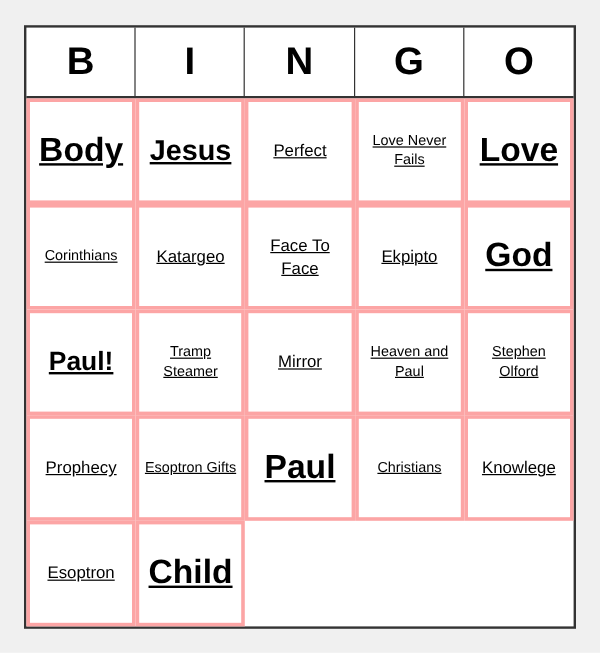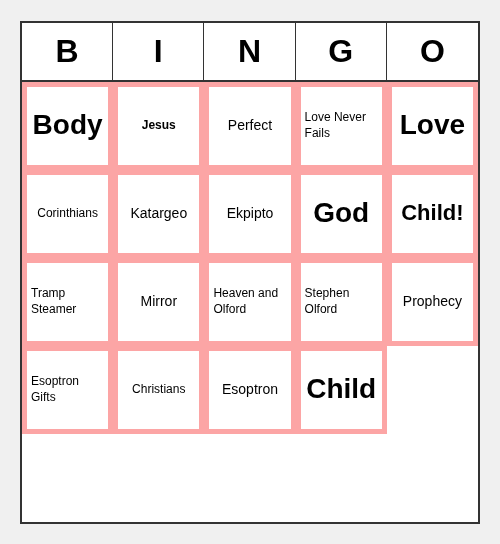--- a/index.html
+++ b/index.html
@@ -30,36 +30,37 @@
     }
     .header-cell:last-child {
       border-right: none;
     }
     .bingo-grid {
       display: grid;
       grid-template-columns: repeat(5, 1fr);
       grid-template-rows: repeat(5, 1fr);
     }
     .bingo-cell {
-      border: 5px solid #fca5a5;
+      border: 3px solid #fca5a5;
       min-height: 88px;
       display: flex;
       align-items: center;
       justify-content: center;
-      text-align: left;
+      text-align: center;
       padding: 6px 4px;
       font-size: 14px;
       line-height: 1.3;
+      text-decoration: underline;
     }
     .bingo-cell.large-text {
       font-size: 28px;
       font-weight: bold;
     }
     .bingo-cell.medium-text {
-      font-size: 12px;
+      font-size: 24px;
       font-weight: bold;
     }
     .bingo-cell.small-text {
       font-size: 12px;
     }
     .bingo-cell.free {
       font-size: 22px;
       font-weight: bold;
     }
   </style>
@@ -75,26 +76,29 @@
       <div class="header-cell">O</div>
     </div>
   <div class="bingo-grid">
   <div class="bingo-cell large-text">Body</div>
       <div class="bingo-cell medium-text">Jesus</div>
       <div class="bingo-cell">Perfect</div>
       <div class="bingo-cell small-text">Love Never Fails</div>
       <div class="bingo-cell large-text">Love</div>
       <div class="bingo-cell small-text">Corinthians</div>
       <div class="bingo-cell">Katargeo</div>
+      <div class="bingo-cell">Face To Face</div>
       <div class="bingo-cell">Ekpipto</div>
       <div class="bingo-cell large-text">God</div>
-      <div class="bingo-cell free">Child!</div>
+      <div class="bingo-cell free">Paul!</div>
       <div class="bingo-cell small-text">Tramp Steamer</div>
       <div class="bingo-cell">Mirror</div>
-      <div class="bingo-cell small-text">Heaven and Olford</div>
+      <div class="bingo-cell small-text">Heaven and Paul</div>
       <div class="bingo-cell small-text">Stephen Olford</div>
       <div class="bingo-cell">Prophecy</div>
       <div class="bingo-cell small-text">Esoptron Gifts</div>
+      <div class="bingo-cell large-text">Paul</div>
       <div class="bingo-cell small-text">Christians</div>
+      <div class="bingo-cell">Knowlege</div>
       <div class="bingo-cell">Esoptron</div>
       <div class="bingo-cell large-text">Child</div>
     </div>
 </div>
 
 </body></html>

